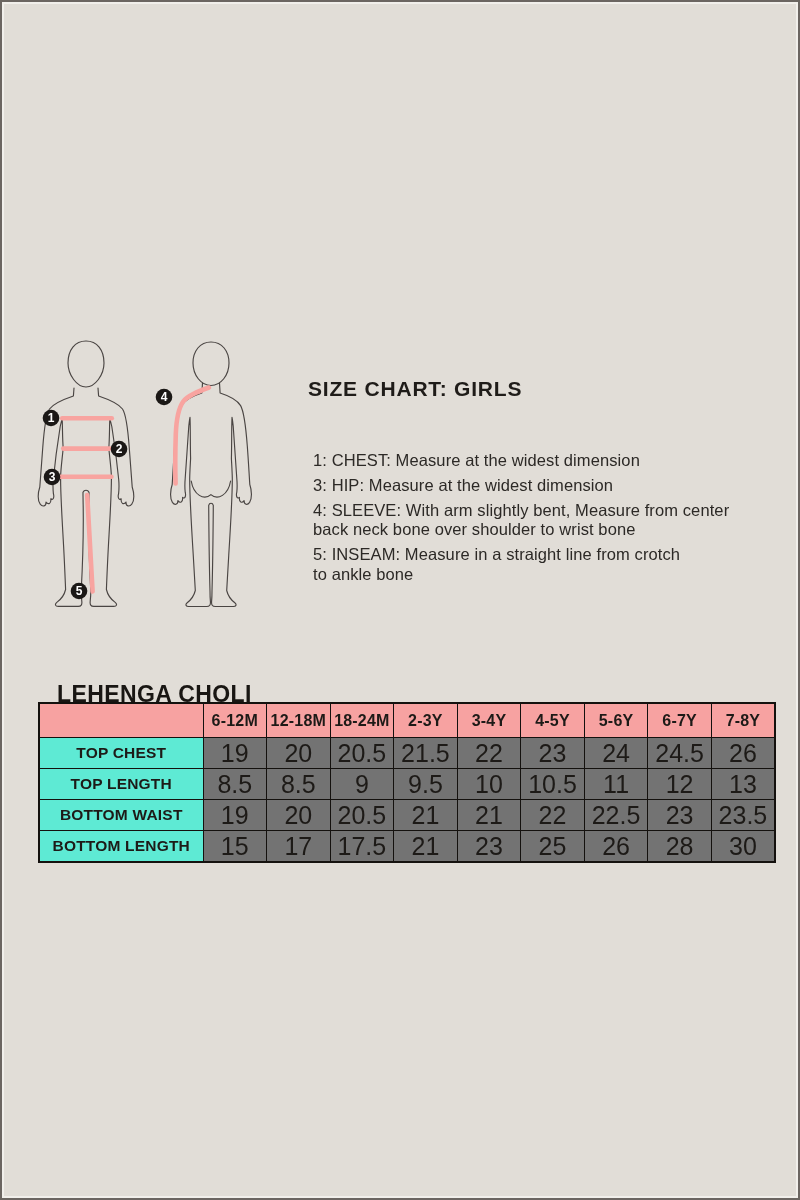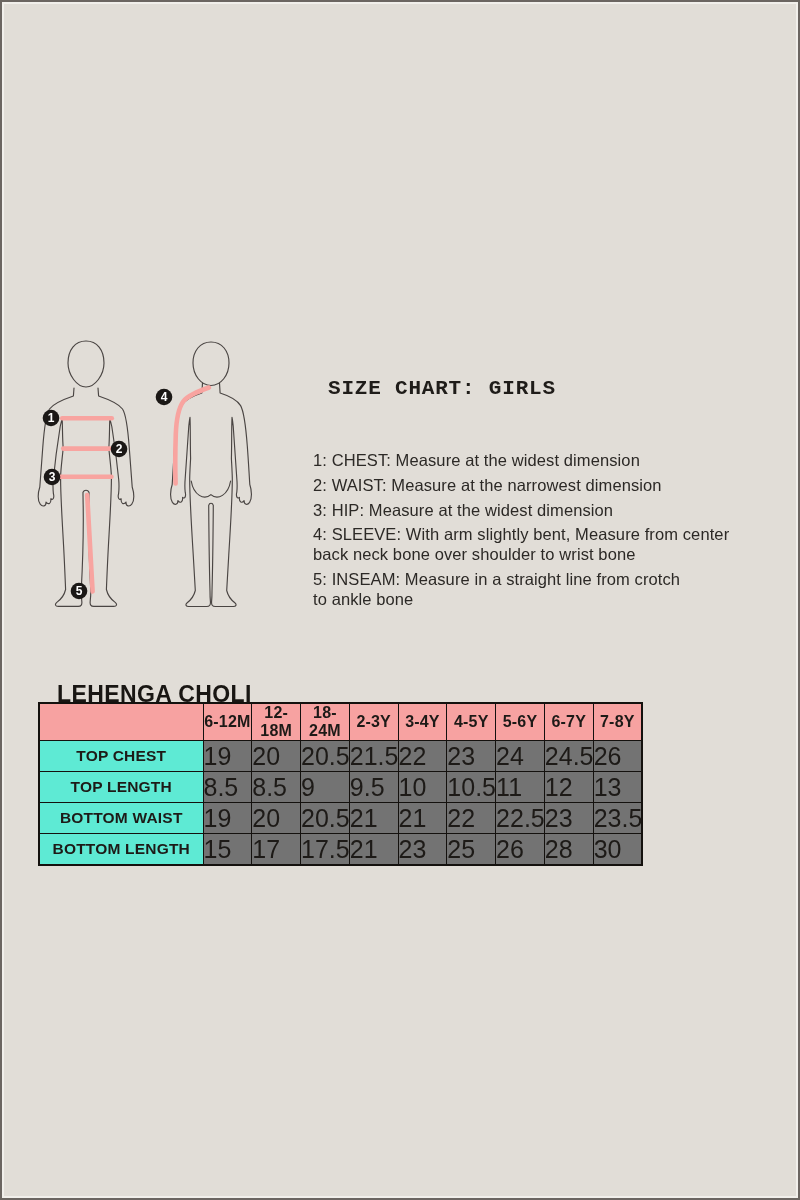--- a/index.html
+++ b/index.html
@@ -5,29 +5,29 @@
   html,body{margin:0;padding:0;background:#e1ddd7;}
   .page{
     position:relative;width:800px;height:1200px;overflow:hidden;
     background:#e1ddd7;font-family:"Liberation Sans",sans-serif;color:#1f1c19;
   }
   .frame{
     position:absolute;inset:0;border:2px solid #6b6561;
     box-shadow:inset 0 0 0 2px #f1efeb;pointer-events:none;z-index:5;
   }
   .diagram{position:absolute;left:35px;top:335px;width:230px;height:280px;}
-  .titleblock{position:absolute;left:328px;top:378px;font-family:Liberation Mono, monospace;}
+  .titleblock{position:absolute;left:308px;top:378px;}
   .title{margin:0;font-size:21px;font-weight:bold;letter-spacing:.8px;color:#1f1c19;line-height:22px;}
   .subtitle{margin:3px 0 0;font-size:15px;color:#37332f;letter-spacing:.1px;}
   .instructions{position:absolute;left:308px;top:446px;width:482px;font-size:16.5px;line-height:19.8px;color:#2c2926;letter-spacing:.1px;}
   .instructions p{margin:5px;white-space:pre-line;}
   .product-name{position:absolute;left:41px;top:666px;margin:16px;font-size:23px;line-height:24px;font-weight:bold;letter-spacing:.4px;color:#191613;}
   table.size-table{
-    position:absolute;left:38px;top:702px;width:605px;
-    border-collapse:collapse;table-layout:fixed;
+    position:absolute;left:38px;top:702px;width:738px;
+    border-collapse:collapse;table-layout:fixed;text-align:center;
     border:2.5px solid #14110e;color:#1d1a17;
   }
   .size-table th,.size-table td{border:1.6px solid #14110e;padding:0;vertical-align:middle;}
   .size-table thead th{background:#f7a2a1;font-size:16px;font-weight:bold;height:33px;letter-spacing:.2px;}
   .size-table tbody th{background:#5eead4;font-size:15.5px;font-weight:bold;height:30px;letter-spacing:.2px;}
   .size-table tbody td{background:#737373;font-size:25px;font-weight:normal;margin-top:22px;}
   .badge-num{font-family:"Liberation Sans",sans-serif;font-size:12px;font-weight:bold;fill:#ffffff;text-anchor:middle;}
 </style>
 </head>
 <body>
@@ -65,21 +65,20 @@
       <text class="badge-num" x="44" y="260.3">5</text>
     </g>
   </svg>
 
   <div class="titleblock">
     <h1 class="title">SIZE CHART: GIRLS</h1>
   </div>
 
   <div class="instructions">
     <p>1: CHEST: Measure at the widest dimension</p>
-    <p>2: WAIST: Measure at the narrowest dimension</p>
     <p>3: HIP: Measure at the widest dimension</p>
     <p>4: SLEEVE: With arm slightly bent, Measure from center
 back neck bone over shoulder to wrist bone</p>
     <p>5: INSEAM: Measure in a straight line from crotch
 to ankle bone</p>
   </div>
 
   <h2 class="product-name">LEHENGA CHOLI</h2>
 
   <table class="size-table">

